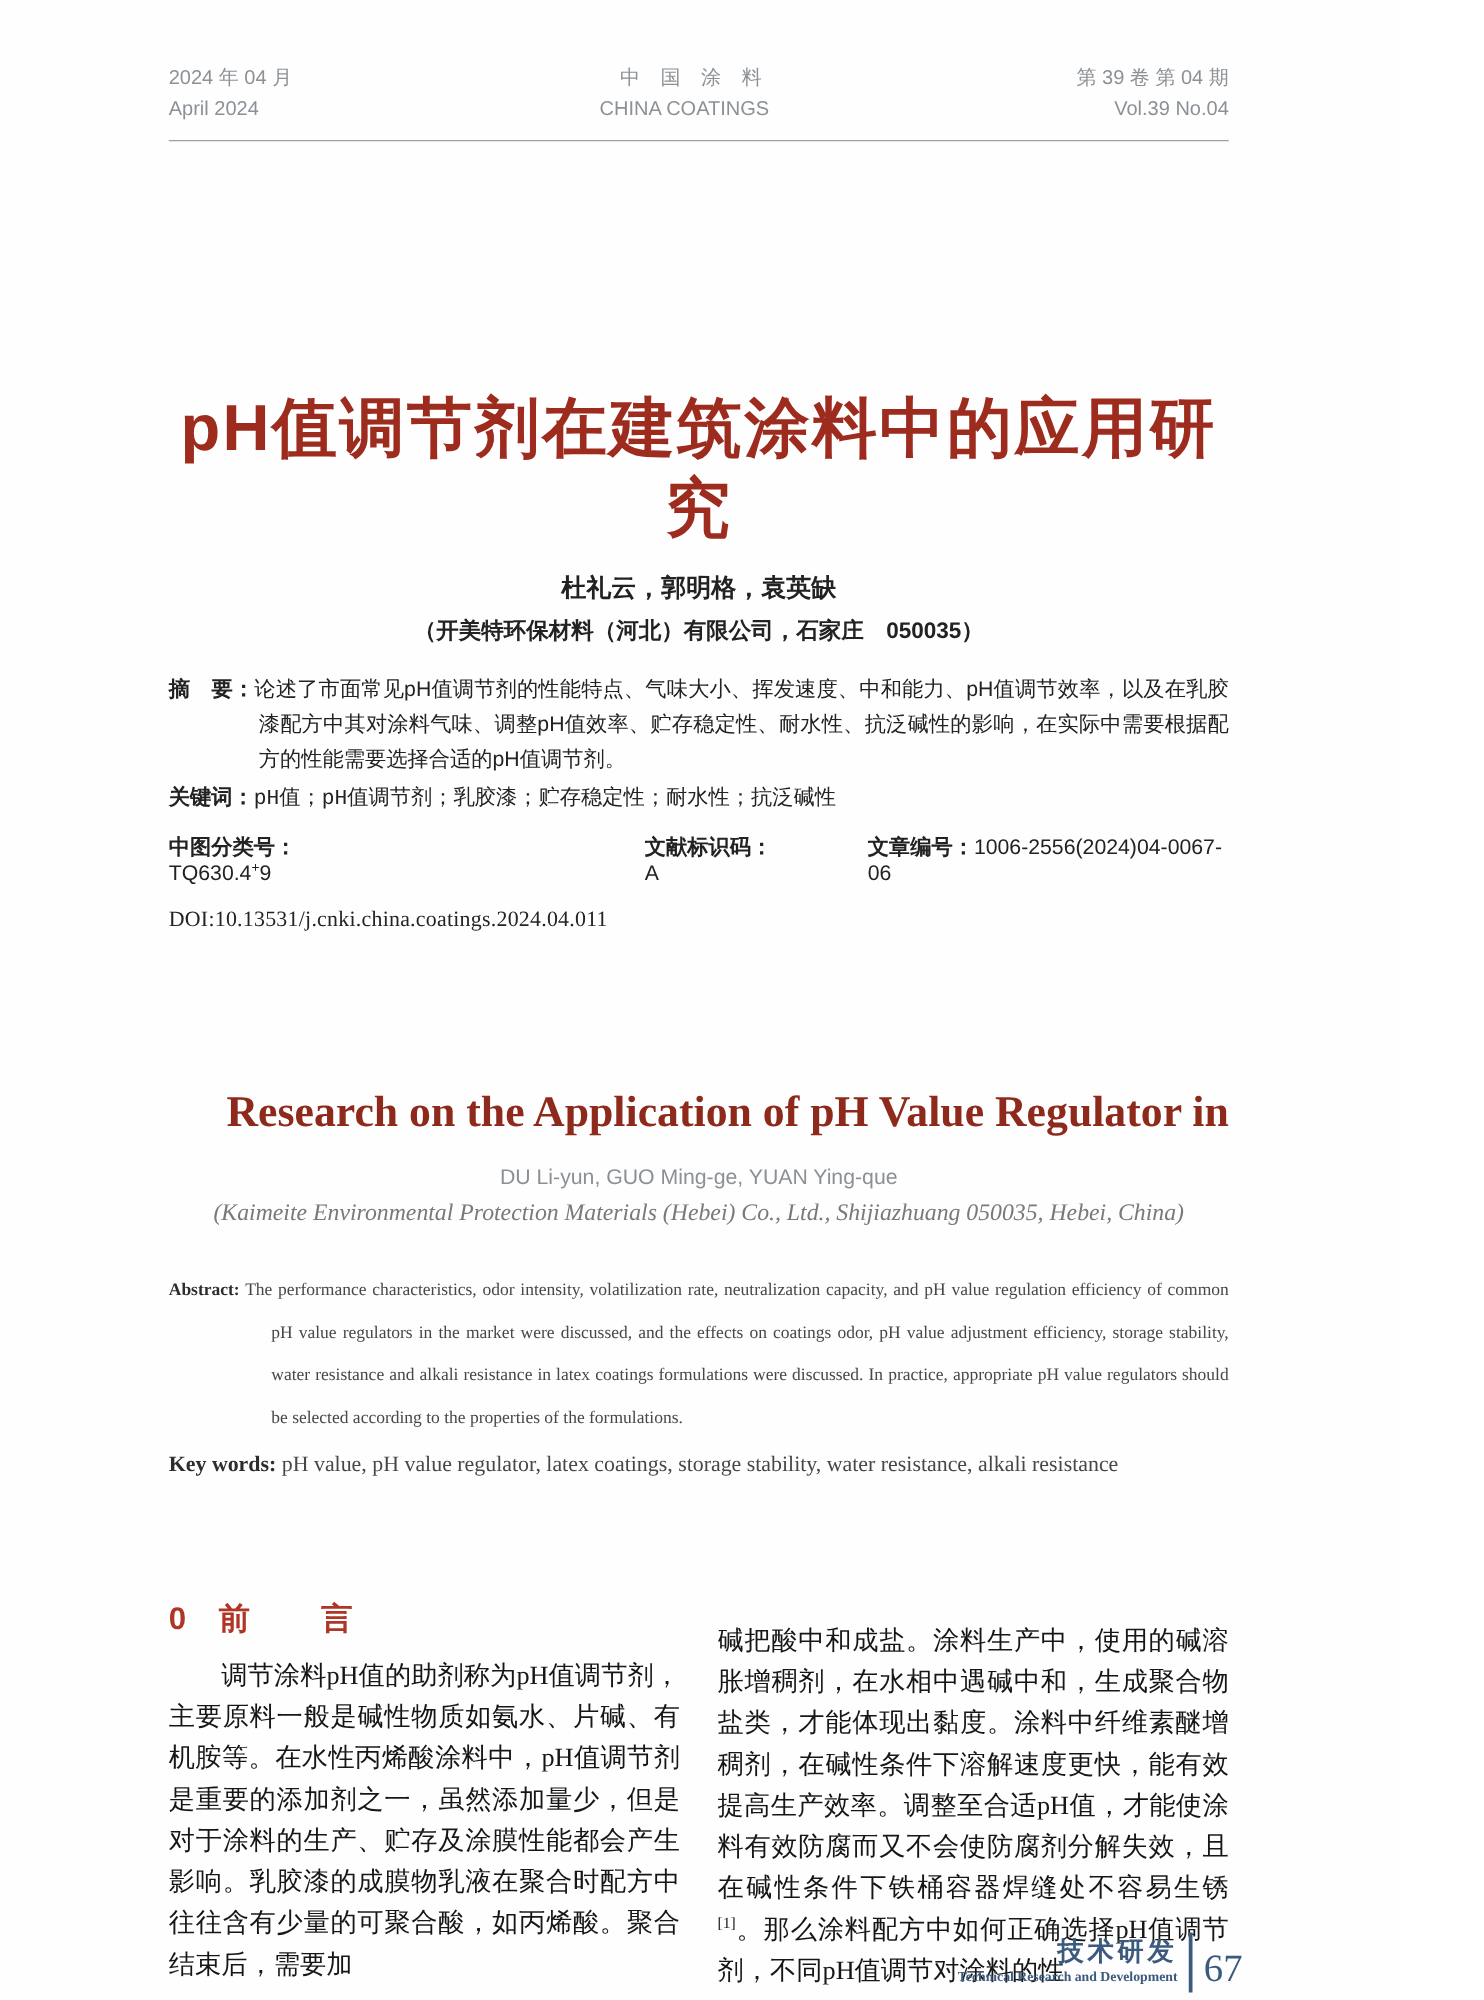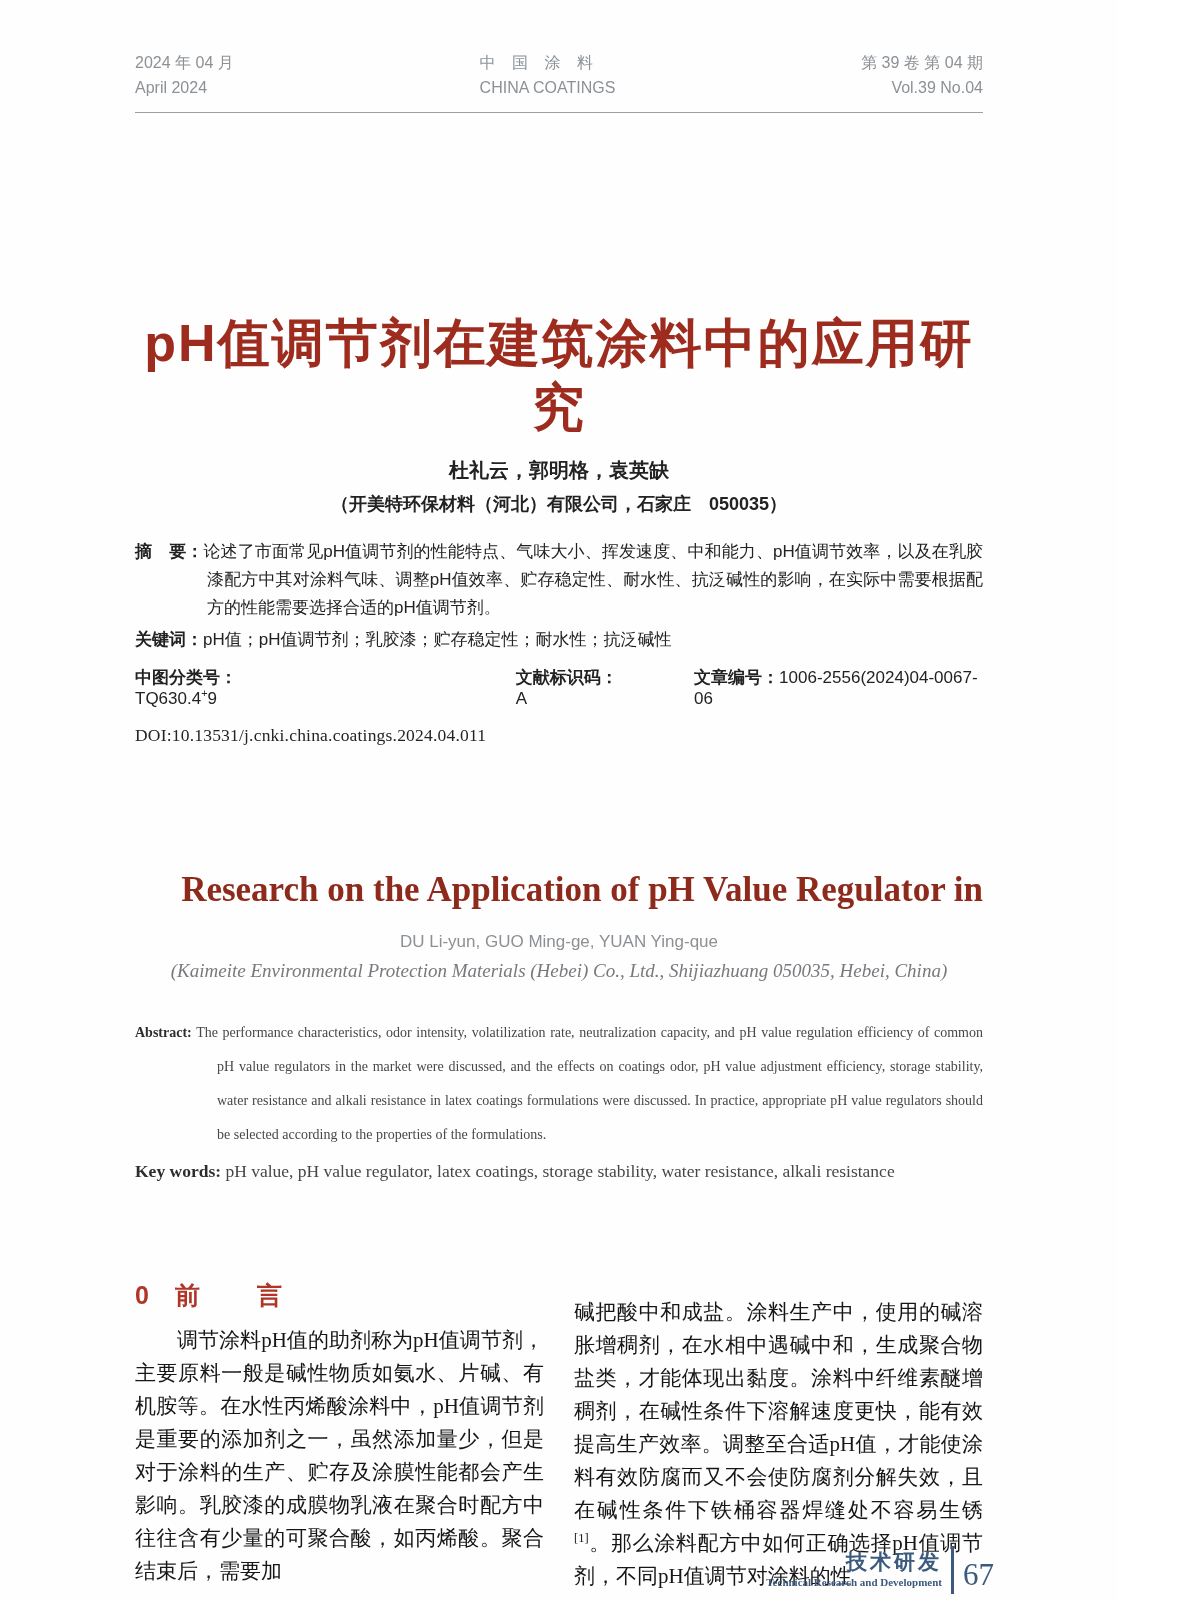--- a/index.html
+++ b/index.html
@@ -10,21 +10,21 @@
   }
   .content { padding:0 135px; }
 
   
   .header {
     display:flex; justify-content:space-between; align-items:flex-end;
     padding-top:50px; padding-bottom:12px; border-bottom:1.5px solid #9aa0a5;
     font-family:"Liberation Sans","DejaVu Sans",sans-serif;
     color:#8b9196; font-size:16px; line-height:25px;
   }
-  .header .hcol-center { text-align:left; }
+  .header .hcol-center { text-align:right; }
   .header .hcol-right  { text-align:right; }
   .journal-cn { letter-spacing:6px; }
 
   
   .title-cn {
     margin-top:198px; text-align:center; color:#9d2c1f;
     font-family:"Liberation Sans","DejaVu Sans",sans-serif;
     font-weight:bold; font-size:52px; line-height:64px; letter-spacing:2px;
   }
   .authors-cn {
@@ -34,21 +34,21 @@
   .affil-cn {
     margin-top:8px; text-align:center; font-family:"Liberation Sans","DejaVu Sans",sans-serif;
     font-weight:600; font-size:18px; color:#222;
   }
   .abs-cn {
     margin-top:22px; font-family:"Liberation Sans","DejaVu Sans",sans-serif;
     font-size:17px; line-height:28px; color:#222; text-align:justify;
     padding-left:72px; text-indent:-72px;
   }
   .kw-cn {
-    margin-top:4px; font-family:Liberation Sans, sans-serif;
+    margin-top:4px; font-family:Liberation Mono, monospace;
     font-size:17px; line-height:28px; color:#222;
   }
   .bold-label { font-weight:bold; }
   .clc-row {
     margin-top:12px; display:flex; font-family:"Liberation Sans","DejaVu Sans",sans-serif;
     font-size:17px; color:#222;
   }
   .clc-row .clc-item2 { margin-left:205px; }
   .clc-row .clc-item3 { margin-left:70px; }
   .sup { vertical-align:super; font-size:11px; line-height:0; }

